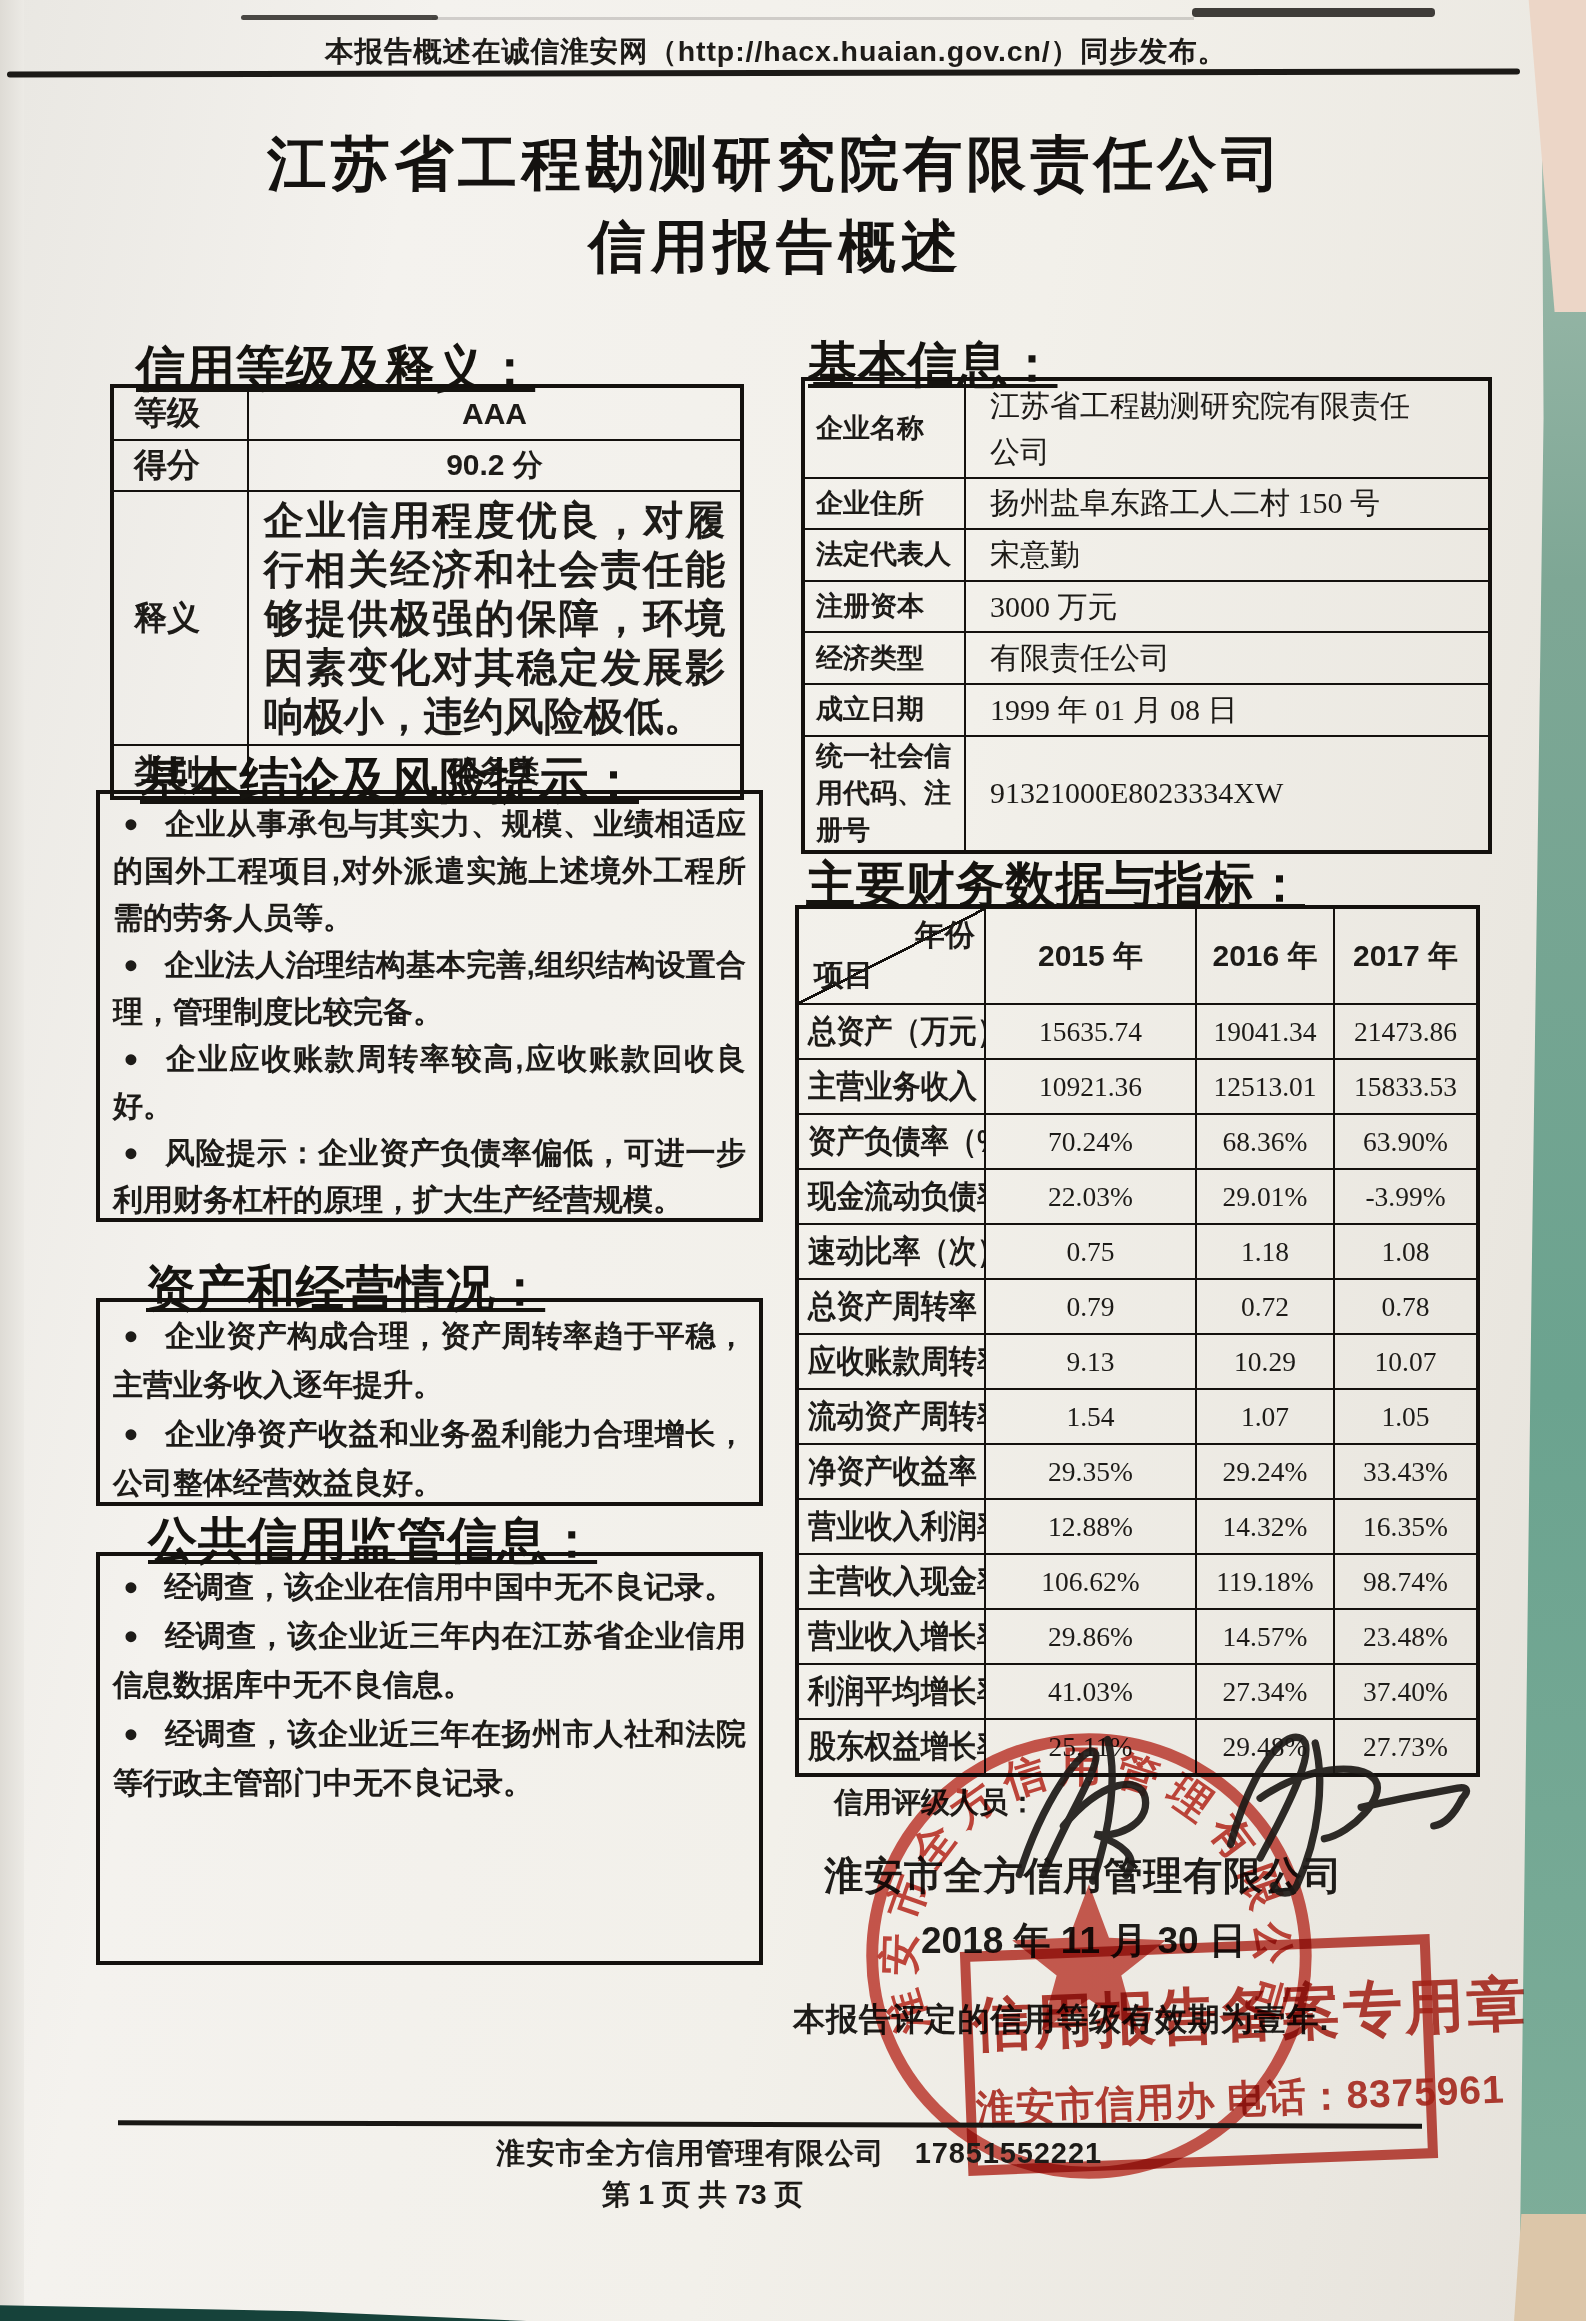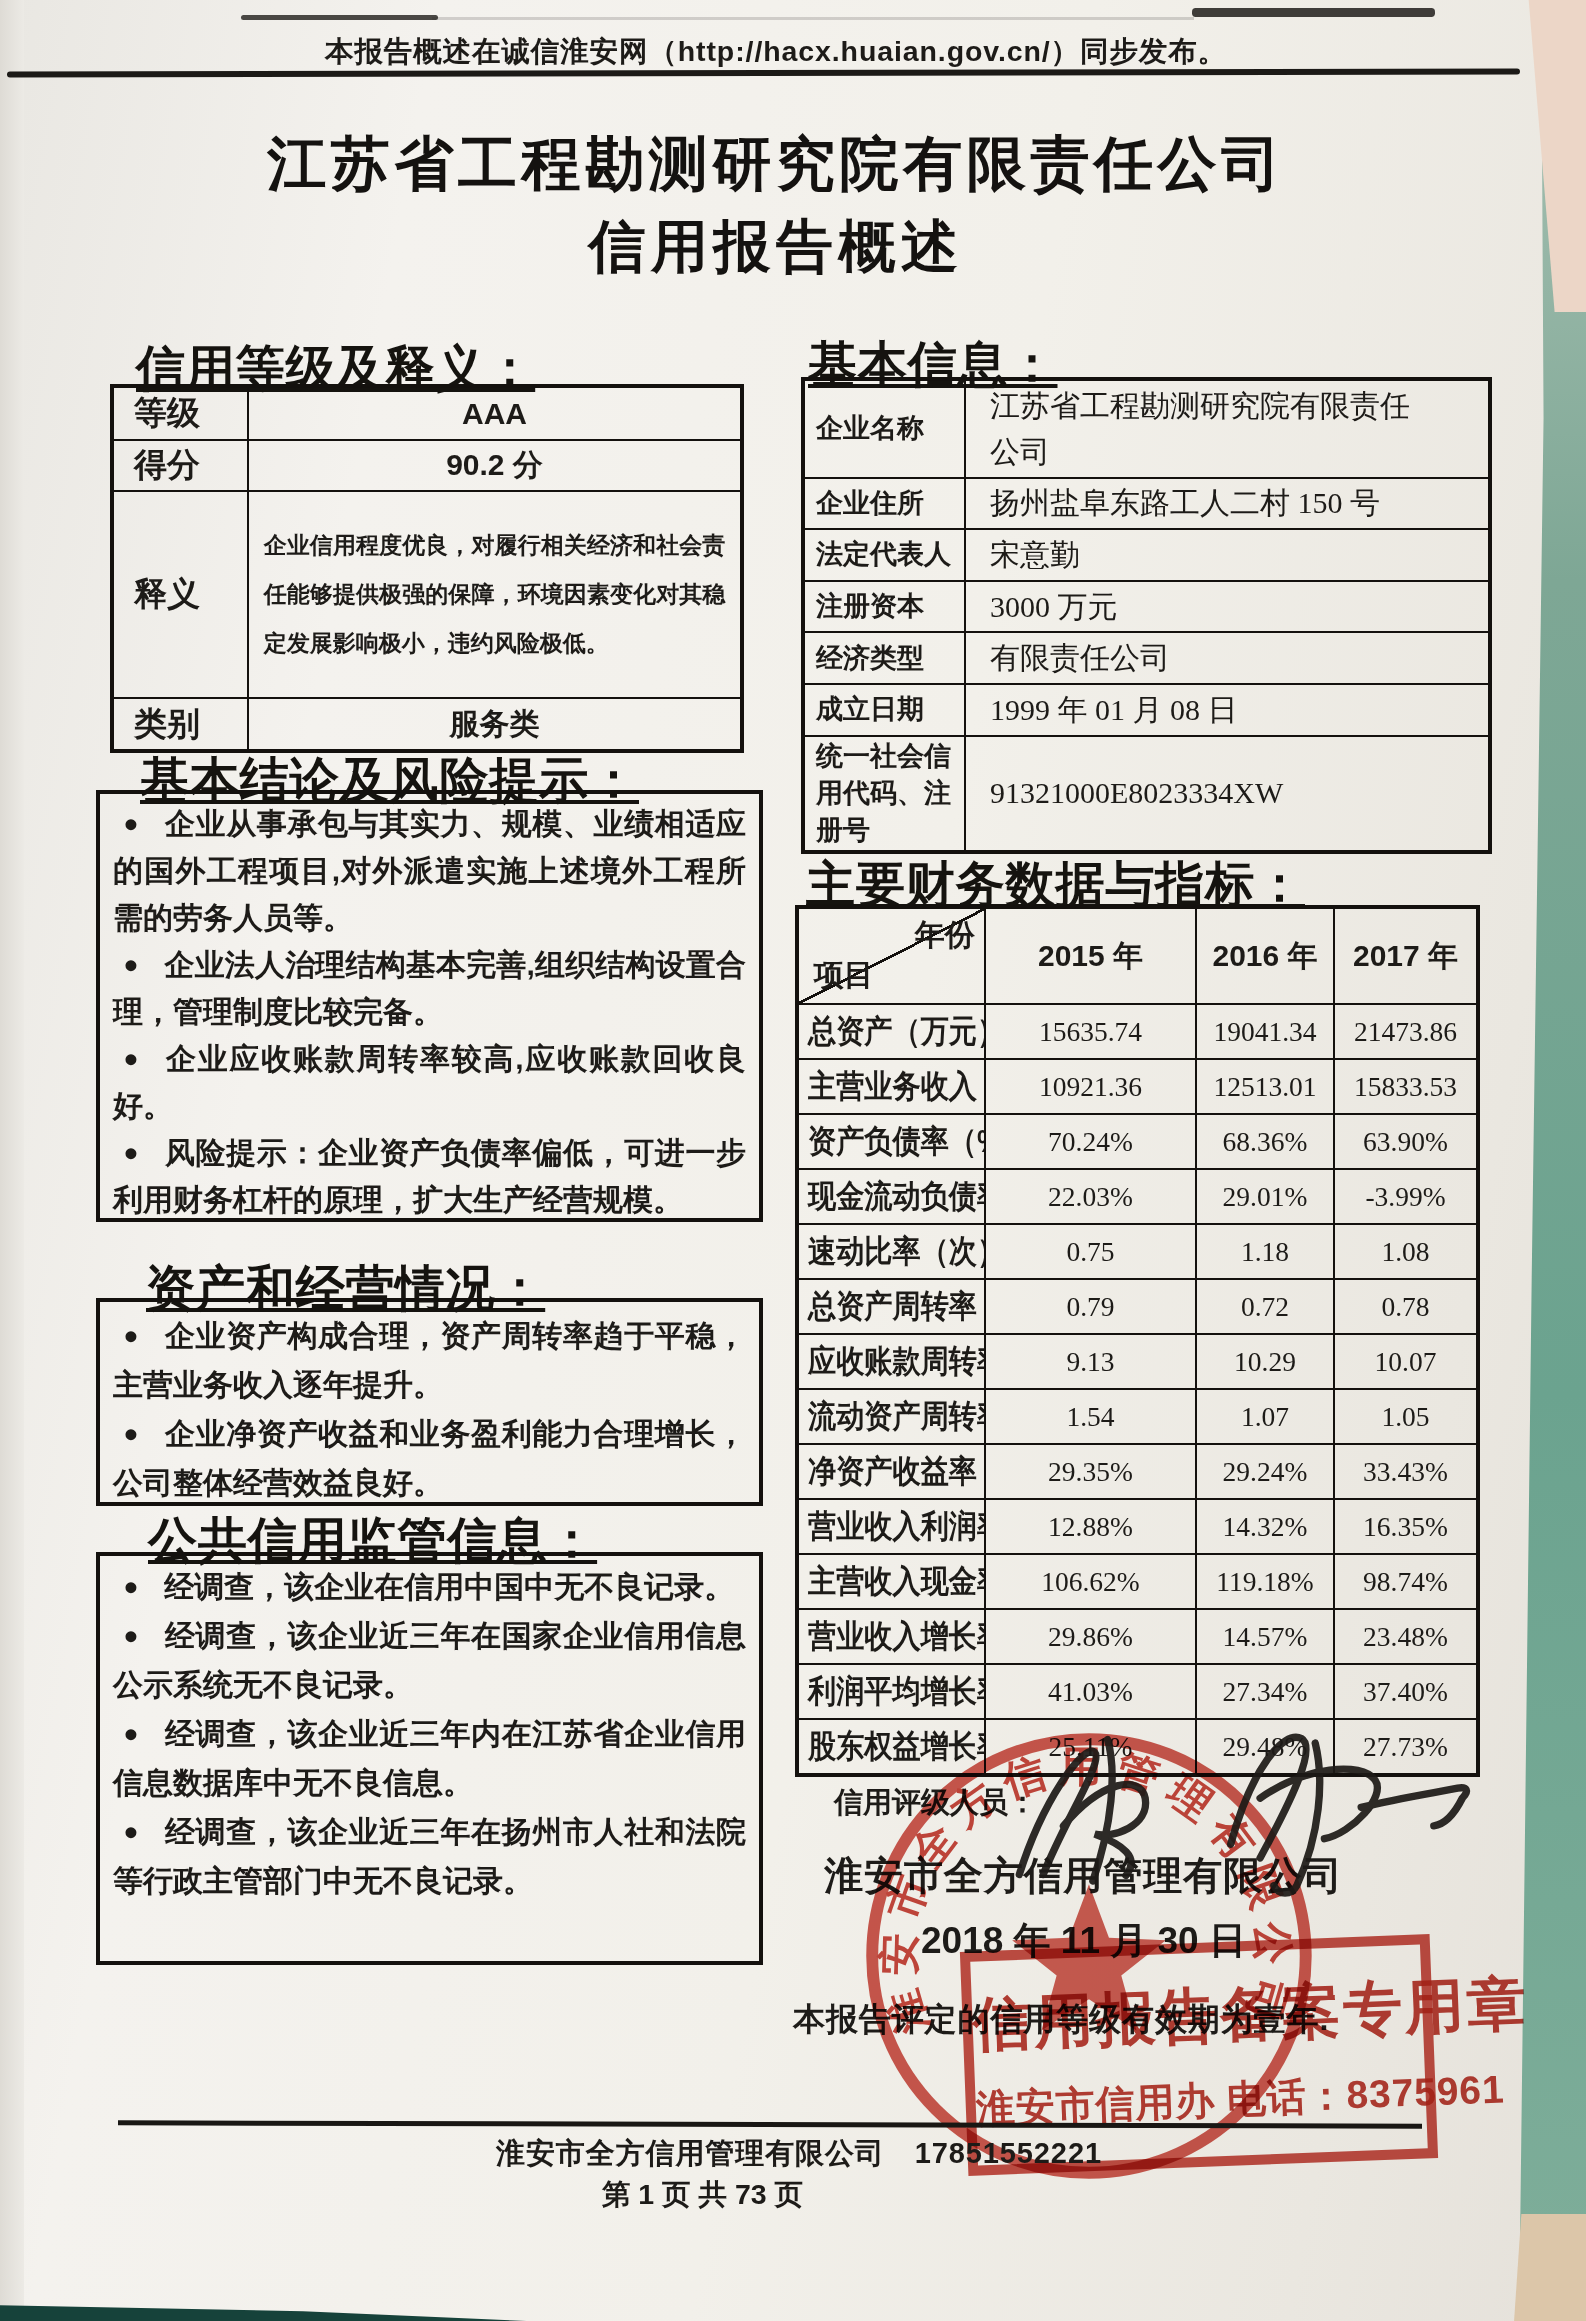--- a/index.html
+++ b/index.html
@@ -44,21 +44,21 @@
   
   .rating-table{left:110px;top:384px;width:634px;}
   .rating-table{border:4.6px solid #14110e;}
   .rating-table col.c1{width:136px;}
   .rating-table td.lab{font-size:33px;font-weight:bold;text-align:left;padding-left:20px;}
   .rating-table td.val{font-size:30px;font-weight:bold;text-align:center;}
   .rating-table tr:nth-child(1) td{height:49px;}
   .rating-table tr:nth-child(2) td{height:47px;}
   .rating-table tr:nth-child(3) td{height:198px;}
   .rating-table tr:nth-child(4) td{height:48px;}
-  .rating-table td.para{font-size:23px;font-weight:bold;text-align:justify;
+  .rating-table td.para{font-size:40px;font-weight:bold;text-align:justify;
     padding:3.7px 14.7px;line-height:49px;}
 
   
   .tbox{position:absolute;left:96px;width:667px;border:4.6px solid #14110e;
     padding:5.5px 13px;box-sizing:border-box;background:transparent;}
   .tbox p{margin:0;font-size:30px;font-weight:600;line-height:47px;text-align:justify;}
   .blt{display:inline-block;margin:0 24px 0 9.2px;transform:scale(.85);}
   #box-conclusions{top:790px;height:432px;}
   #box-assets{top:1298px;height:208px;padding-top:9.2px;}
   #box-public{top:1552px;height:413px;}
@@ -174,21 +174,20 @@
 
   <div class="h2" style="left:146px;top:1256px;">资产和经营情况：</div>
   <div class="tbox" id="box-assets">
     <p><span class="blt">●</span><span>企业资产构成合理，资产周转率趋于平稳，主营业务收入逐年提升。</span></p>
     <p><span class="blt">●</span><span>企业净资产收益和业务盈利能力合理增长，公司整体经营效益良好。</span></p>
   </div>
 
   <div class="h2" style="left:148px;top:1508px;text-align:right;">公共信用监管信息：</div>
   <div class="tbox" id="box-public">
     <p><span class="blt">●</span><span>经调查，该企业在信用中国中无不良记录。</span></p>
-    <p><span class="blt">●</span><span>经调查，该企业近三年在国家企业信用信息公示系统无不良记录。</span></p>
     <p><span class="blt">●</span><span>经调查，该企业近三年内在江苏省企业信用信息数据库中无不良信息。</span></p>
     <p><span class="blt">●</span><span>经调查，该企业近三年在扬州市人社和法院等行政主管部门中无不良记录。</span></p>
   </div>
 
   <div class="h2" style="left:808px;top:332px;">基本信息：</div>
 
   <table class="info-table">
     <colgroup>
         <col class="c1">
         <col>

